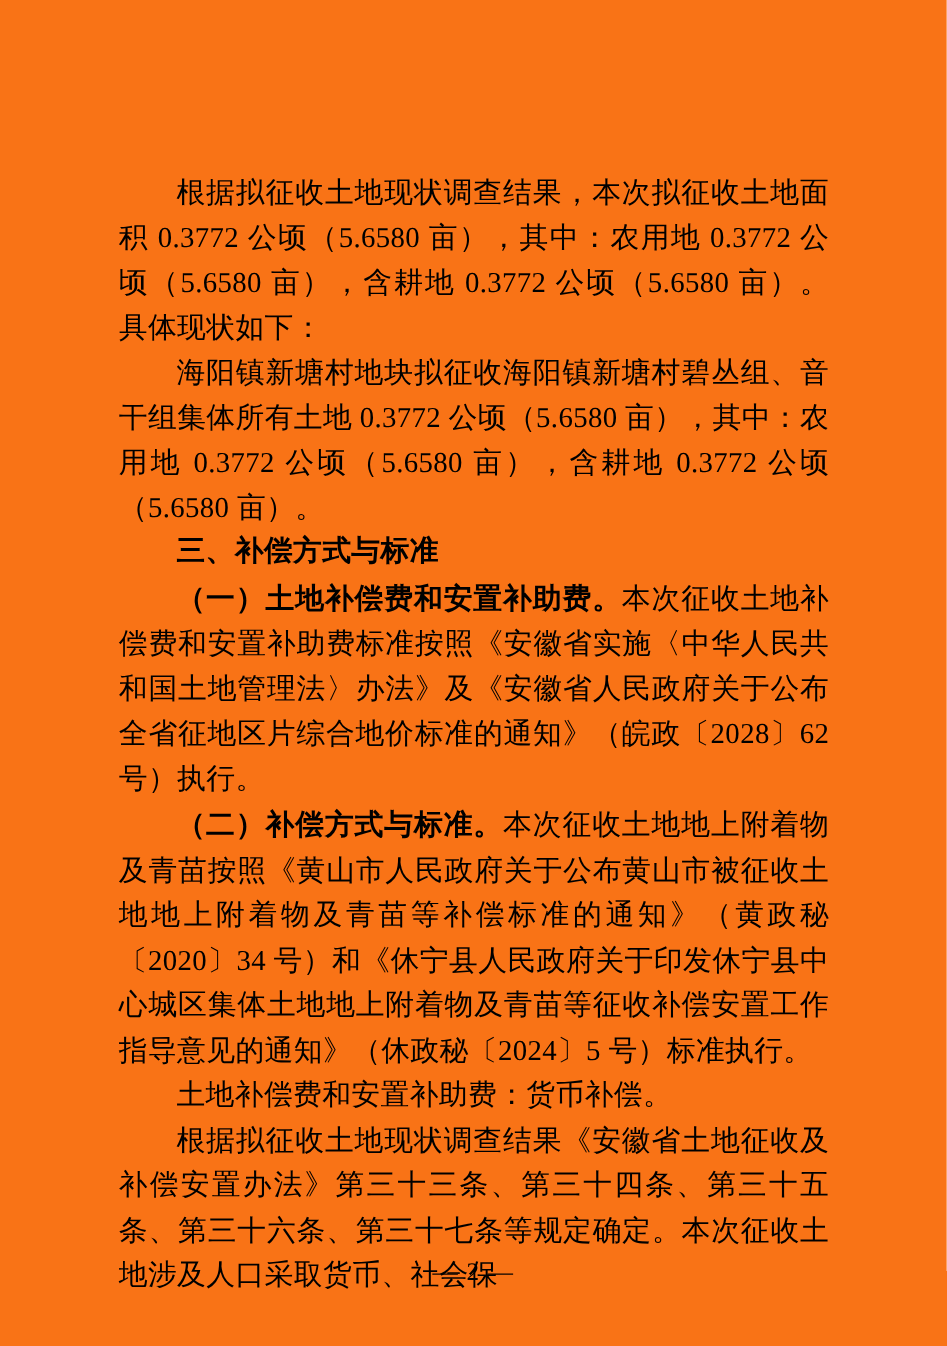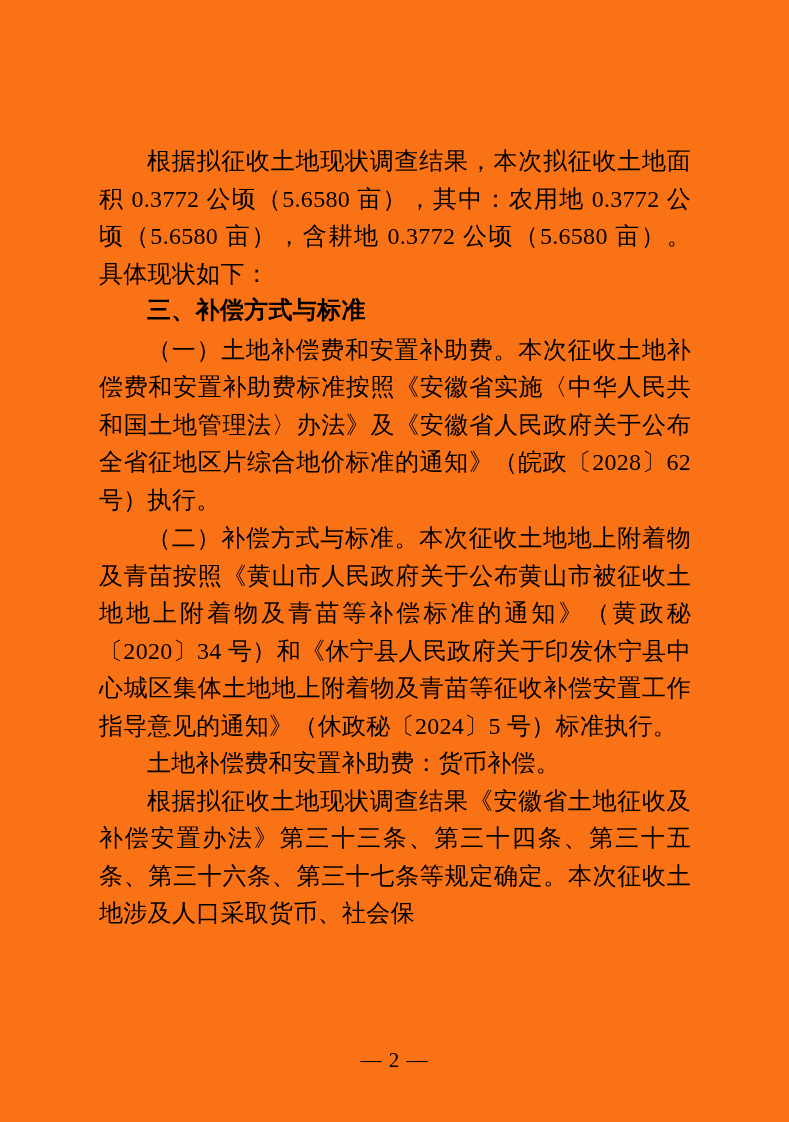--- a/index.html
+++ b/index.html
@@ -32,21 +32,21 @@
   }
   .para {
     text-indent: 2em;
     margin: 0;
   }
   .heading {
     font-weight: bold;
     font-family: Liberation Mono, monospace;
   }
   .lead {
-    font-weight: normal;
+    font-weight: bold;
     font-family: "Liberation Sans", "DejaVu Sans", sans-serif;
   }
   .footer {
     position: absolute;
     left: 0;
     top: 1047px;
     width: 789px;
     text-align: center;
     font-size: 21px;
     line-height: 26px;
@@ -55,20 +55,21 @@
 </style>
 </head>
 <body>
 
 <div class="page">
 
   <div class="content">
 
     <p class="para"><span>根据拟征收土地现状调查结果，本次拟征收土地面积 0.3772 公顷（5.6580 亩），其中：农用地 0.3772 公顷（5.6580 亩），含耕地 0.3772 公顷（5.6580 亩）。具体现状如下：</span></p>
 
+    <p class="para"><span>海阳镇新塘村地块拟征收海阳镇新塘村碧丛组、音干组集体所有土地 0.3772 公顷（5.6580 亩），其中：农用地 0.3772 公顷（5.6580 亩），含耕地 0.3772 公顷（5.6580 亩）。</span></p>
 
     <p class="para heading"><span>三、补偿方式与标准</span></p>
 
     <p class="para"><span class="lead">（一）土地补偿费和安置补助费。</span><span>本次征收土地补偿费和安置补助费标准按照《安徽省实施〈中华人民共和国土地管理法〉办法》及《安徽省人民政府关于公布全省征地区片综合地价标准的通知》（皖政〔2028〕62 号）执行。</span></p>
 
     <p class="para"><span class="lead">（二）补偿方式与标准。</span><span>本次征收土地地上附着物及青苗按照《黄山市人民政府关于公布黄山市被征收土地地上附着物及青苗等补偿标准的通知》（黄政秘〔2020〕34 号）和《休宁县人民政府关于印发休宁县中心城区集体土地地上附着物及青苗等征收补偿安置工作指导意见的通知》（休政秘〔2024〕5 号）标准执行。</span></p>
 
     <p class="para"><span>土地补偿费和安置补助费：货币补偿。</span></p>
 
 

